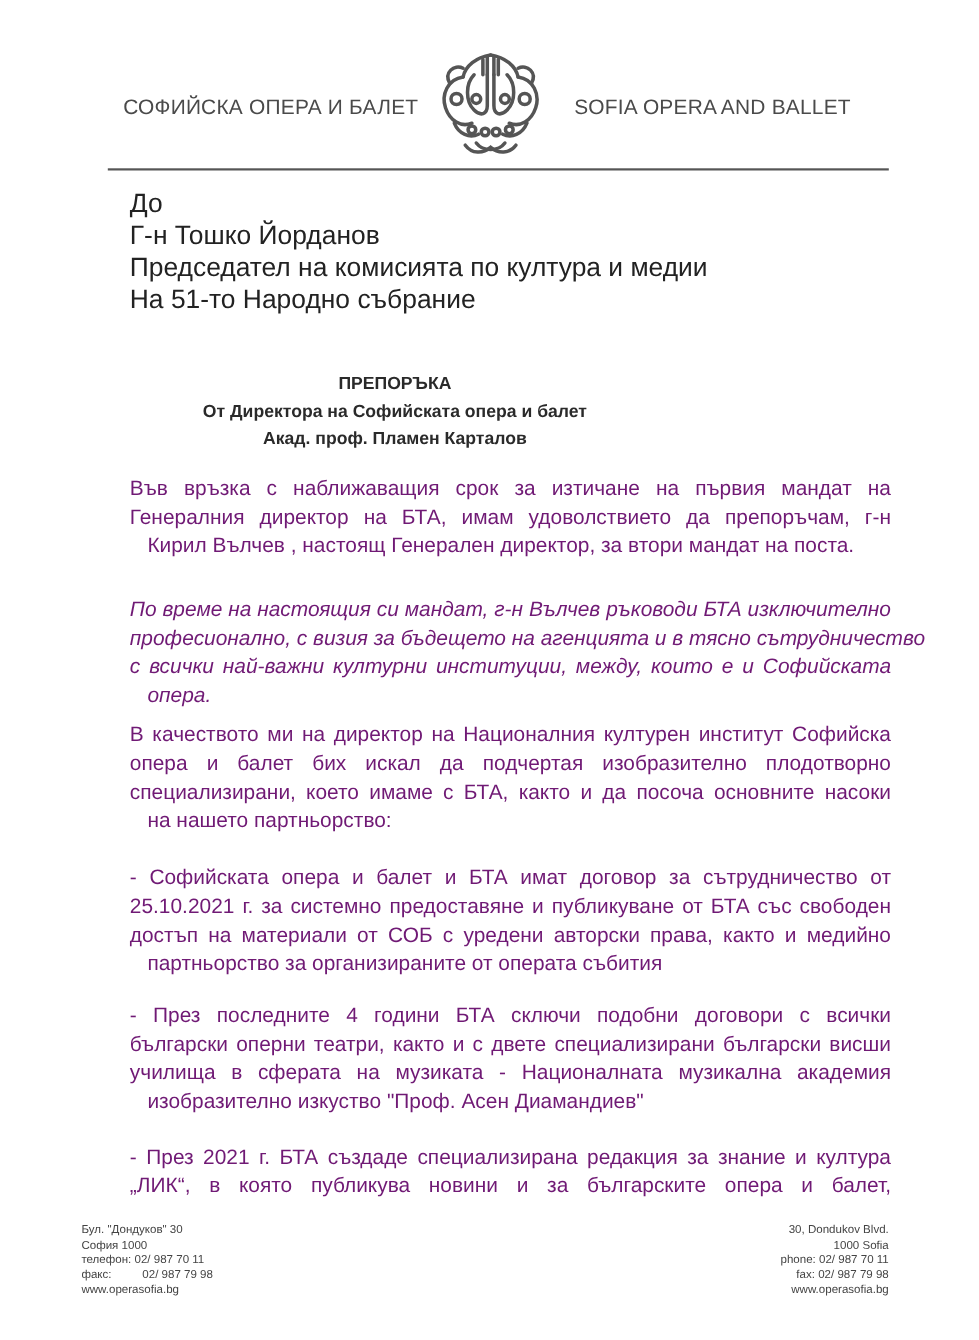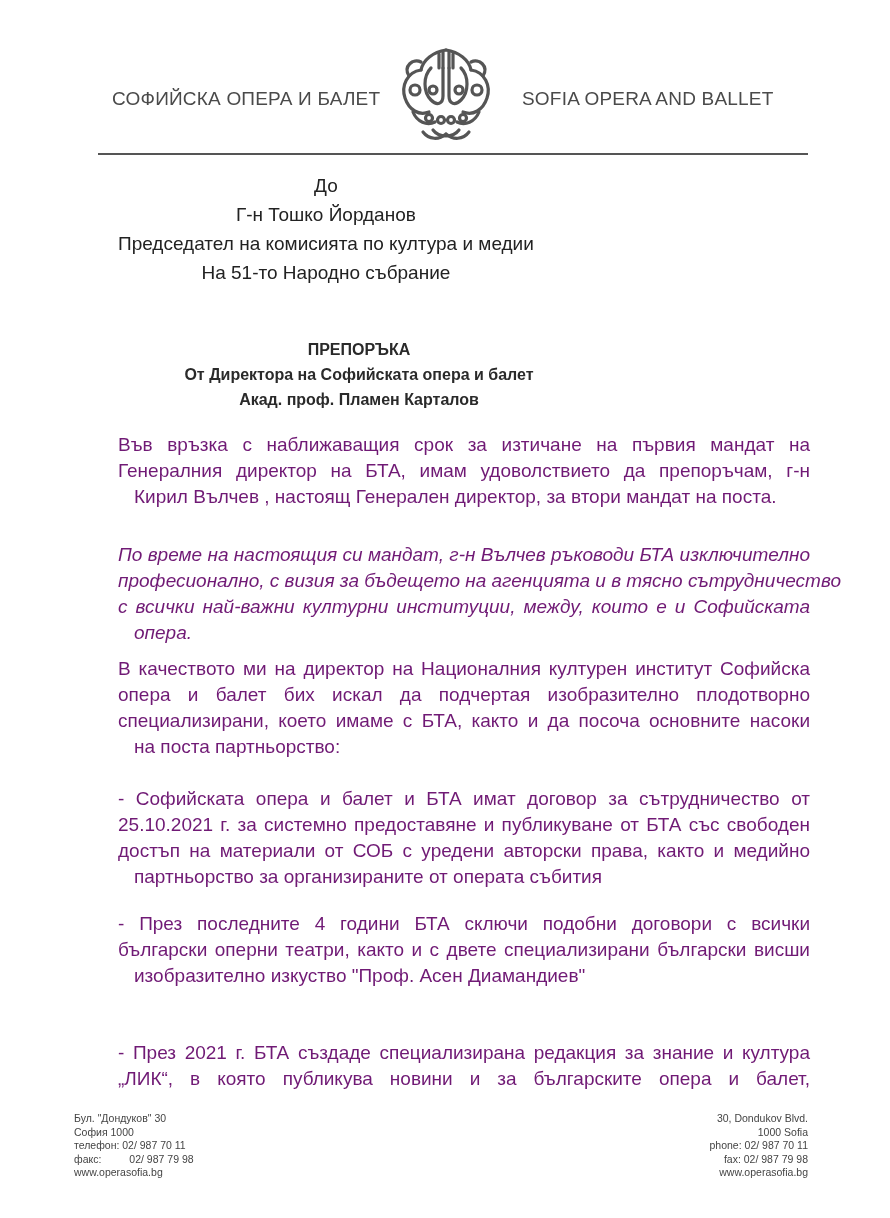--- a/index.html
+++ b/index.html
@@ -1,21 +1,21 @@
 <!DOCTYPE html>
 <html><head>
 <meta charset="utf-8">
 <style>
   html, body { margin:0; padding:0; background:#ffffff; }
   body { width:890px; height:1218px; position:relative; overflow:hidden; font-family:"Liberation Sans", sans-serif; color:#1a1a1a; }
   .header-left { position:absolute; left:112px; top:88px; font-size:19px; color:#4a4a4a; letter-spacing:0.2px; }
   .header-right { position:absolute; left:522px; top:88px; font-size:19px; color:#4a4a4a; letter-spacing:0.2px; }
   .logo { position:absolute; left:393px; top:46px; width:106px; height:96px; }
   .rule { position:absolute; left:98px; top:153px; width:710px; height:2px; background:#555; }
-  .addressee { position:absolute; left:118px; top:171px; font-size:19px; line-height:29px; color:#222;text-align:center; }
+  .addressee { position:absolute; left:118px; top:171px; font-size:24px; line-height:29px; color:#222; }
   .addressee div { white-space:nowrap; }
   .title-block { position:absolute; left:0; width:718px; top:337px; text-align:center; font-weight:bold; font-size:16px; line-height:25px; color:#2a2a2a; }
   .para { position:absolute; left:118px; width:692px; font-size:19px; line-height:26px; color:#701a75; text-align:justify; }
   .para .ln { display:block; text-align:justify; text-align-last:justify; white-space:nowrap; height:26px; overflow:visible; }
   .para .ln.last { text-align-last:left;margin-left:16px; }
   .footer { position:absolute; top:1112px; font-size:10.5px; line-height:13.5px; color:#444; }
   .footer-left { left:74px; }
   .footer-right { right:82px; text-align:right; }
   .fax-gap { display:inline-block; width:28px; }
 </style>
@@ -76,33 +76,34 @@
   <span class="ln"> По време на  настоящия си  мандат, г-н Вълчев ръководи БТА изключително</span>
   <span class="ln">професионално, с визия за бъдещето на агенцията и в тясно сътрудничество</span>
   <span class="ln">с всички най-важни културни институции, между, които е и Софийската</span>
   <span class="ln last">опера.</span>
 </div>
 
 <div class="para" style="top:656px;">
   <span class="ln">В качеството ми на директор на Националния културен институт Софийска</span>
   <span class="ln">опера и балет бих искал да подчертая изобразително плодотворно</span>
   <span class="ln">специализирани, което имаме  с БТА,  както и да посоча основните насоки</span>
-  <span class="ln last">на поста партньорство:</span>
+  <span class="ln last">на нашето партньорство:</span>
 </div>
 
 <div class="para" style="top:786px;">
   <span class="ln">- Софийската опера и балет и БТА имат договор за сътрудничество от</span>
   <span class="ln">25.10.2021 г. за системно предоставяне и публикуване от БТА със свободен</span>
   <span class="ln">достъп на материали от СОБ с уредени авторски права, както и медийно</span>
   <span class="ln last">партньорство за организираните от операта събития</span>
 </div>
 
 <div class="para" style="top:911px;">
   <span class="ln">- През последните 4 години БТА сключи подобни договори с всички</span>
   <span class="ln">български оперни театри, както и с двете специализирани български висши</span>
+  <span class="ln">училища в сферата на музиката - Националната музикална академия</span>
   <span class="ln last">изобразително изкуство "Проф. Асен Диамандиев"</span>
 </div>
 
 <div class="para" style="top:1040px;">
   <span class="ln">- През 2021 г. БТА създаде специализирана редакция за знание и култура</span>
   <span class="ln">„ЛИК“, в която публикува новини и за българските опера и балет,</span>
 </div>
 
 <div class="footer footer-left">
   <div>Бул. "Дондуков" 30</div>

